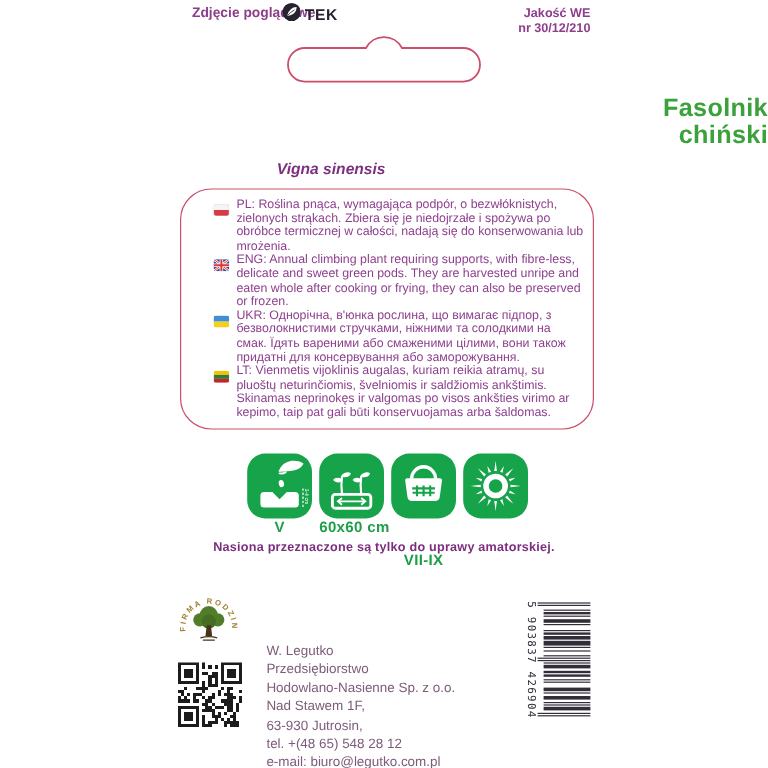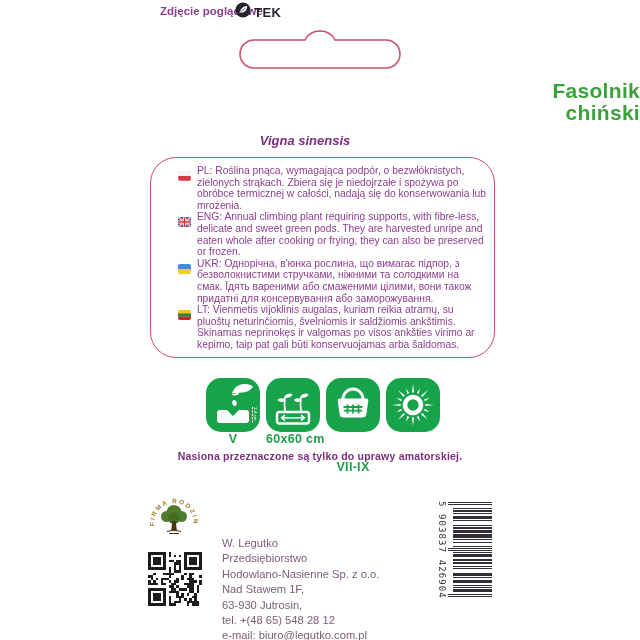--- a/index.html
+++ b/index.html
@@ -11,21 +11,21 @@
   .packaging-note{left:160px;top:26px;font-size:10.5px;line-height:13.2px;font-weight:600;
                   color:#8c3e8c;white-space:pre-line;}
   .tek{left:235px;top:2px;display:flex;align-items:center;gap:3px;}
   .tek-text{font-size:13px;font-weight:800;color:#24232e;letter-spacing:.5px;}
   .quality-note{left:392px;top:5px;width:100px;text-align:right;font-size:10.5px;
                 line-height:13px;font-weight:600;color:#8c3e8c;white-space:pre-line;}
   
   .product-name{left:0;top:80px;width:640px;text-align:right;font-size:21px;line-height:22px;
                 font-weight:800;color:#3ba13b;white-space:pre-line;letter-spacing:.3px;}
   .latin-name{left:0;top:133px;width:552px;text-align:center;font-size:13px;font-weight:700;
-              font-style:italic;color:#7e2f80;padding-left:29px;}
+              font-style:italic;color:#7e2f80;}
   
   .desc-box{left:150px;top:157px;width:345px;height:201px;box-sizing:border-box;
             border:1.6px solid #cb4e6a;border-radius:26px;padding:7px 7px 7px 27px;
             display:flex;flex-direction:column;justify-content:space-between;}
   .desc-row{display:flex;align-items:flex-start;}
   .desc-row .flag{flex:none;margin:2px 6px 0 0;}
   .desc-row p{margin:0;font-size:10.3px;line-height:11.6px;color:#8d3f8d;font-weight:500;}
   
   .icon-tile{top:378px;width:54px;height:54px;background:#16a34a;border-radius:15px;}
   .icon-label{top:432px;width:54px;text-align:center;font-size:12.5px;font-weight:700;
@@ -53,20 +53,22 @@
     <span>
       <svg width="16" height="16" viewBox="0 0 16 16">
         <circle cx="8" cy="8" r="7.6" fill="#24232e"></circle>
         <path d="M4.3 11 Q6.5 3.8 12.2 3.9 Q12 9 7.6 10.6 Q5.8 11.2 4.3 11 Z" fill="#ffffff"></path>
         <path d="M4.6 11 Q7 8.2 10.5 6.2" stroke="#24232e" stroke-width=".7" fill="none"></path>
       </svg>
     </span>
     <span class="tek-text">TEK</span>
   </div>
 
+  <div class="abs quality-note">Jakość WE
+nr 30/12/210</div>
 
   <svg class="abs" style="left:230px;top:20px;" width="180" height="52" viewBox="0 0 180 52">
     <path d="M105 20 L156 20 A14 14 0 0 1 170 34 A14 14 0 0 1 156 48 L24 48 A14 14 0 0 1 10 34 A14 14 0 0 1 24 20 L75 20 A17 17 0 0 1 105 20 Z" fill="none" stroke="#cb4e6a" stroke-width="1.5"></path>
   </svg>
 
   <div class="abs product-name">Fasolnik
 chiński</div>
   <div class="abs latin-name">Vigna sinensis</div>
 
   <div class="abs desc-box">

